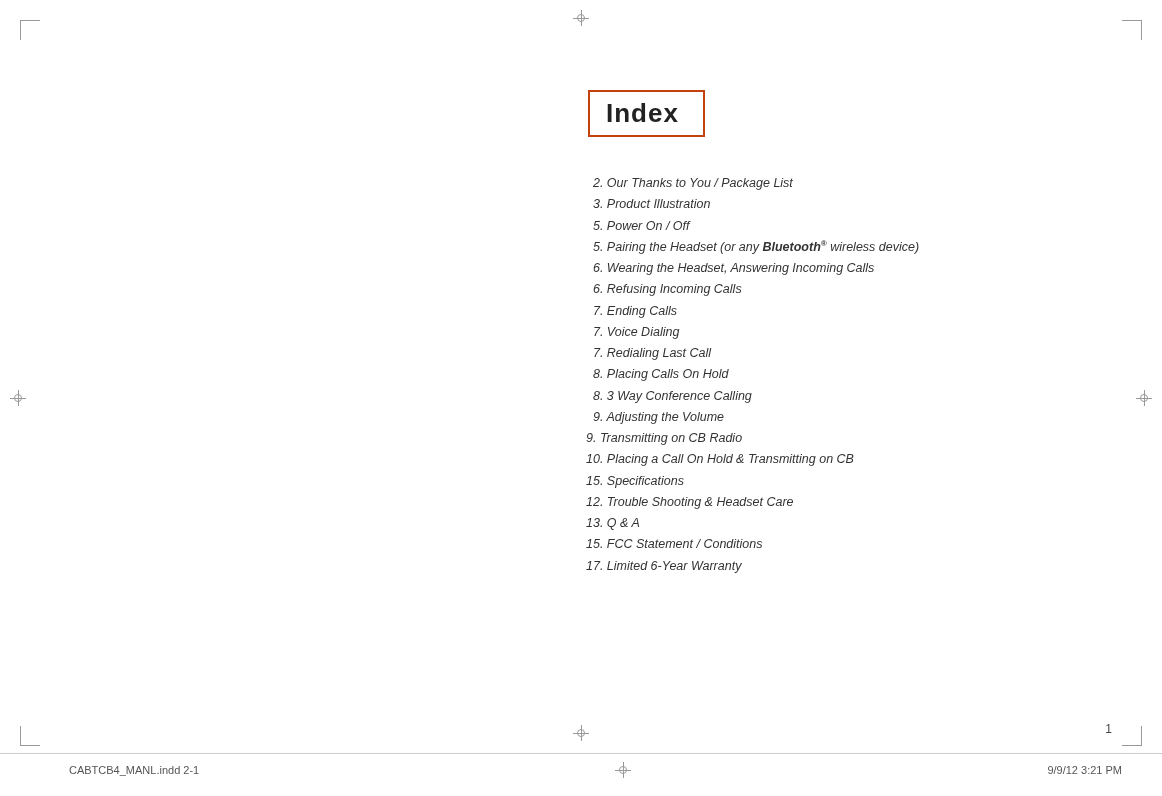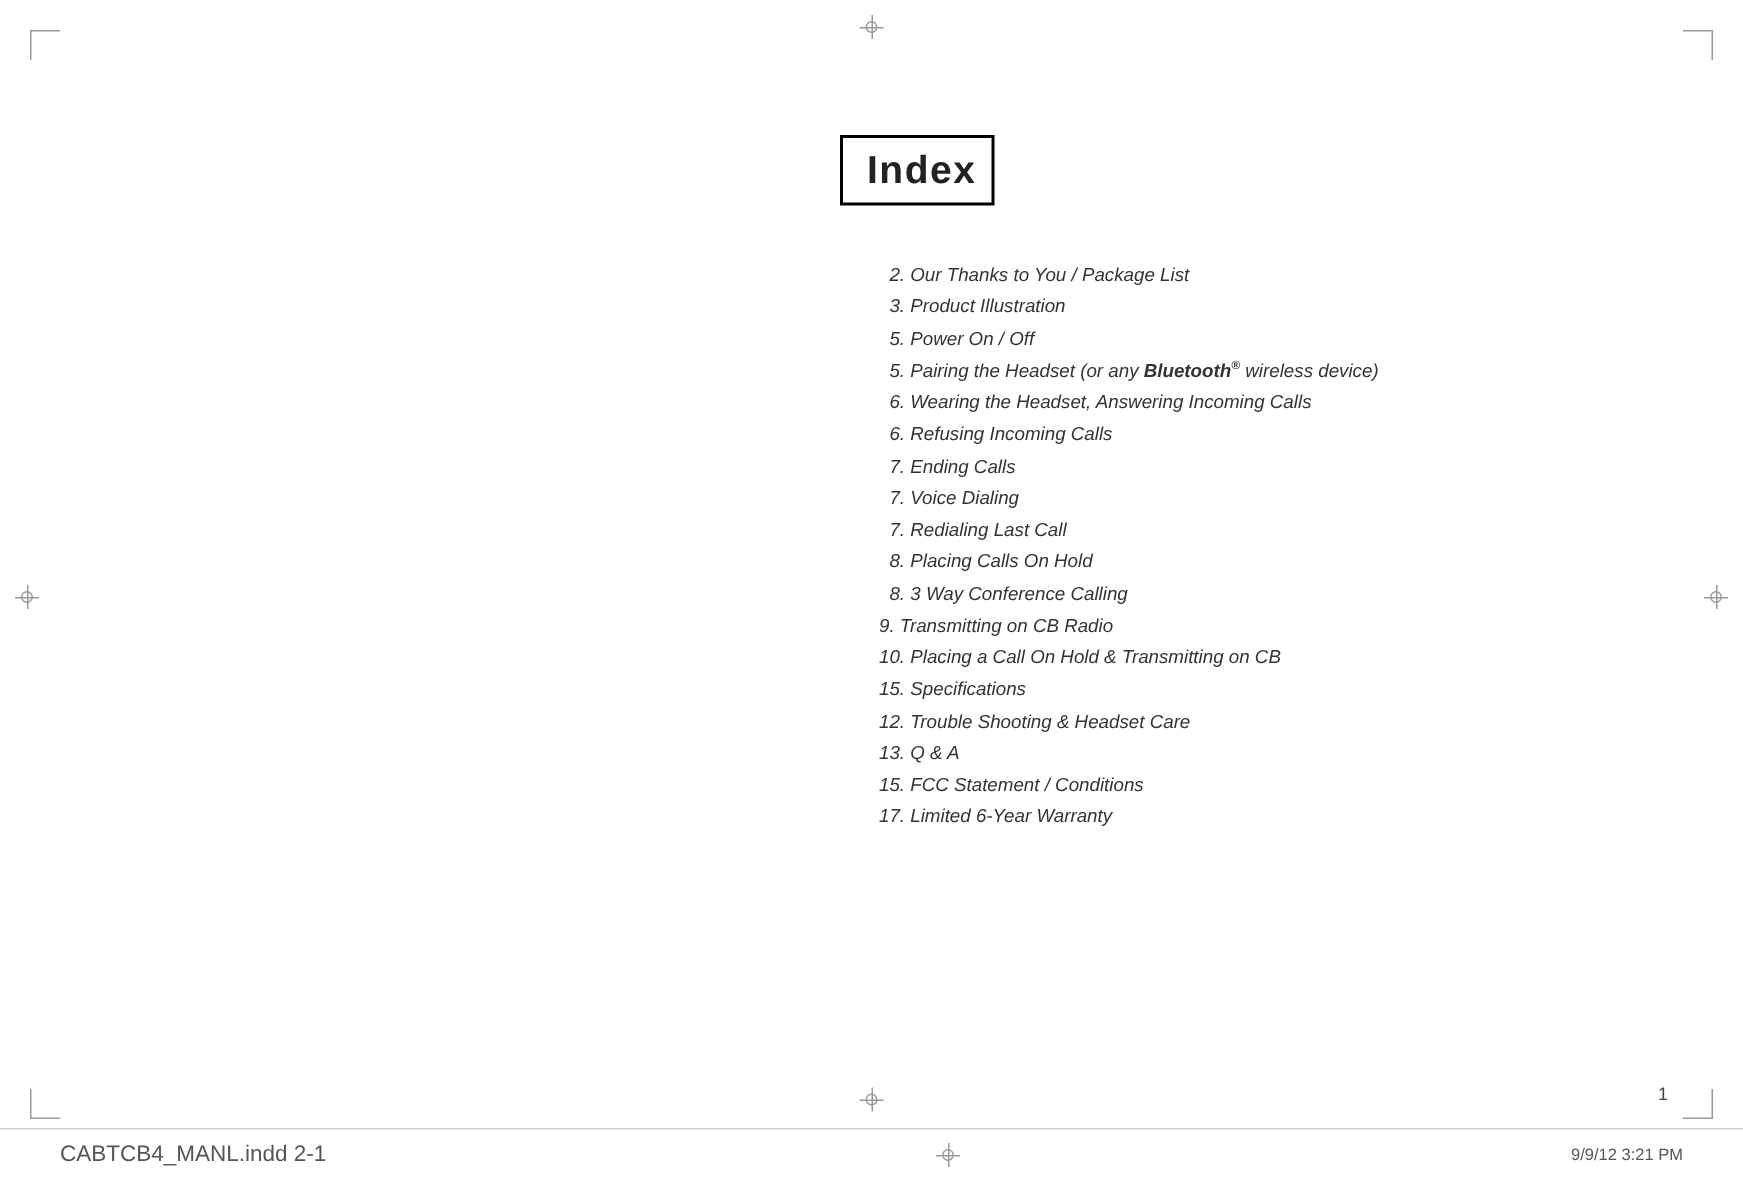--- a/index.html
+++ b/index.html
@@ -73,23 +73,24 @@
     .main-content {
       position: absolute;
       left: 560px;
       top: 90px;
       width: 540px;
     }
 
     
     .index-title-box {
       display: inline-block;
-      border: 2px solid #000000;
-      padding: 6px 10px 6px 16px;
+      border: 2px solid #c2410c;
+      padding: 6px 24px 6px 16px;
       margin-bottom: 20px;
+      margin-left: 28px;
     }
 
     .index-title {
       font-size: 26px;
       font-weight: bold;
       color: #222;
       letter-spacing: 1px;
     }
 
     
@@ -115,22 +116,23 @@
       right: 0;
       display: flex;
       justify-content: space-between;
       align-items: center;
       padding: 0 40px;
       border-top: 1px solid #ccc;
       padding-top: 8px;
     }
 
     .footer-left {
-      font-size: 15px;
+      font-size: 11px;
       color: #555;
+      margin-left: 29px;
     }
 
     .footer-right {
       font-size: 11px;
       color: #555;
     }
 
     .page-number {
       position: absolute;
       right: 50px;
@@ -198,20 +200,23 @@
       <span>&nbsp;&nbsp;7. Voice Dialing</span>
     </li>
     <li>
       <span>&nbsp;&nbsp;7. Redialing Last Call</span>
     </li>
     <li>
       <span>&nbsp;&nbsp;8. Placing Calls On Hold</span>
     </li>
     <li>
       <span>&nbsp;&nbsp;8. 3 Way Conference Calling</span>
+    </li>
+    <li>
+      <span>&nbsp;&nbsp;9. Adjusting the Volume</span>
     </li>
     <li>
       <span>9. Transmitting on CB Radio</span>
     </li>
     <li>
       <span>10.  Placing a Call On Hold &amp; Transmitting on CB</span>
     </li>
     <li>
       <span>15. Specifications</span>
     </li>

